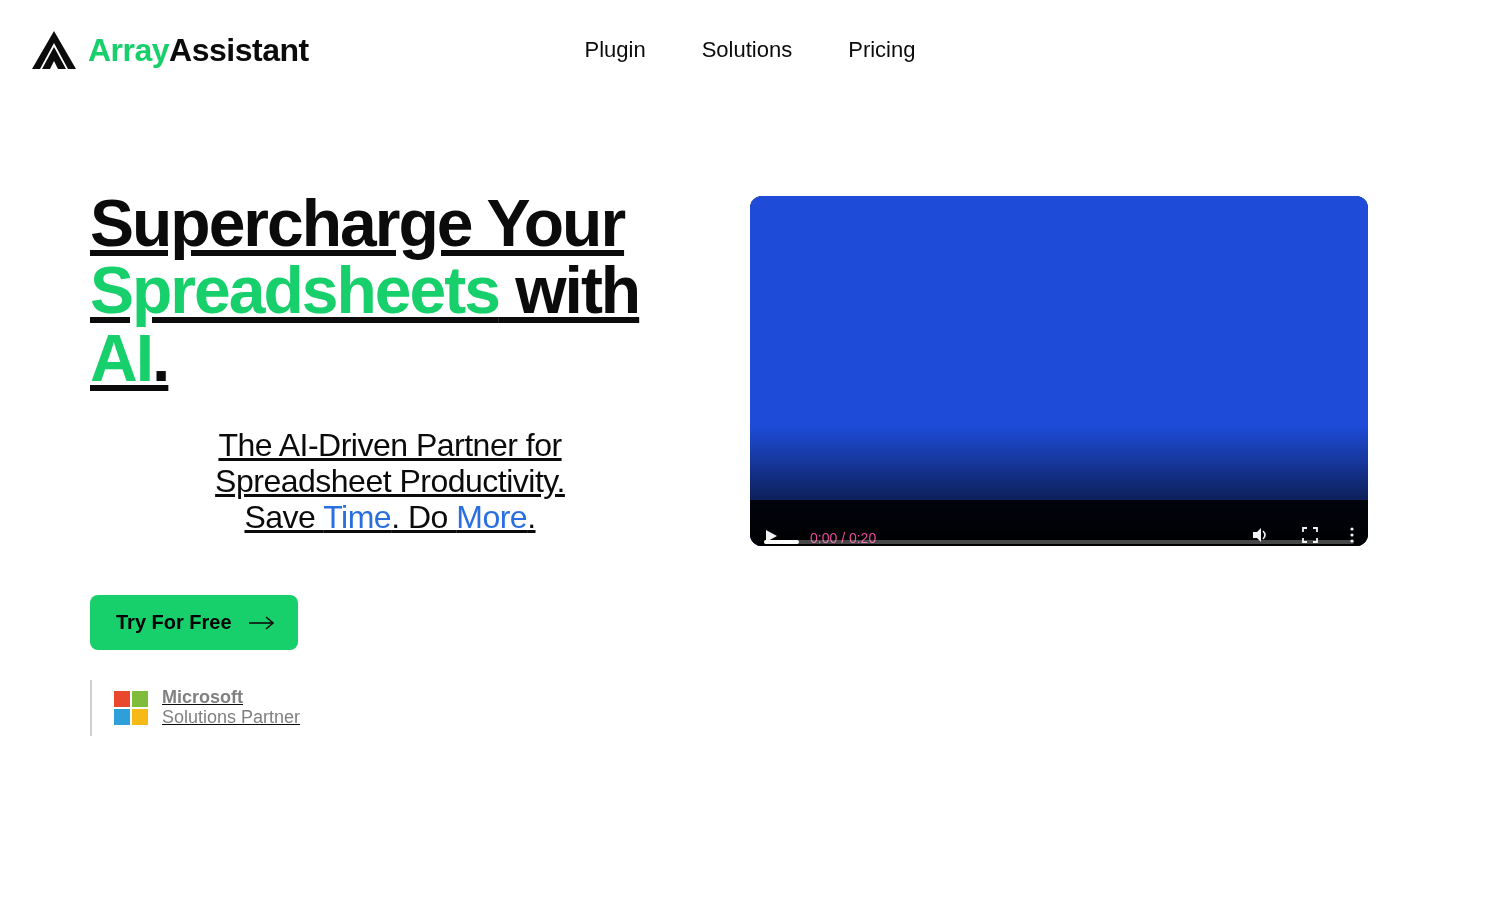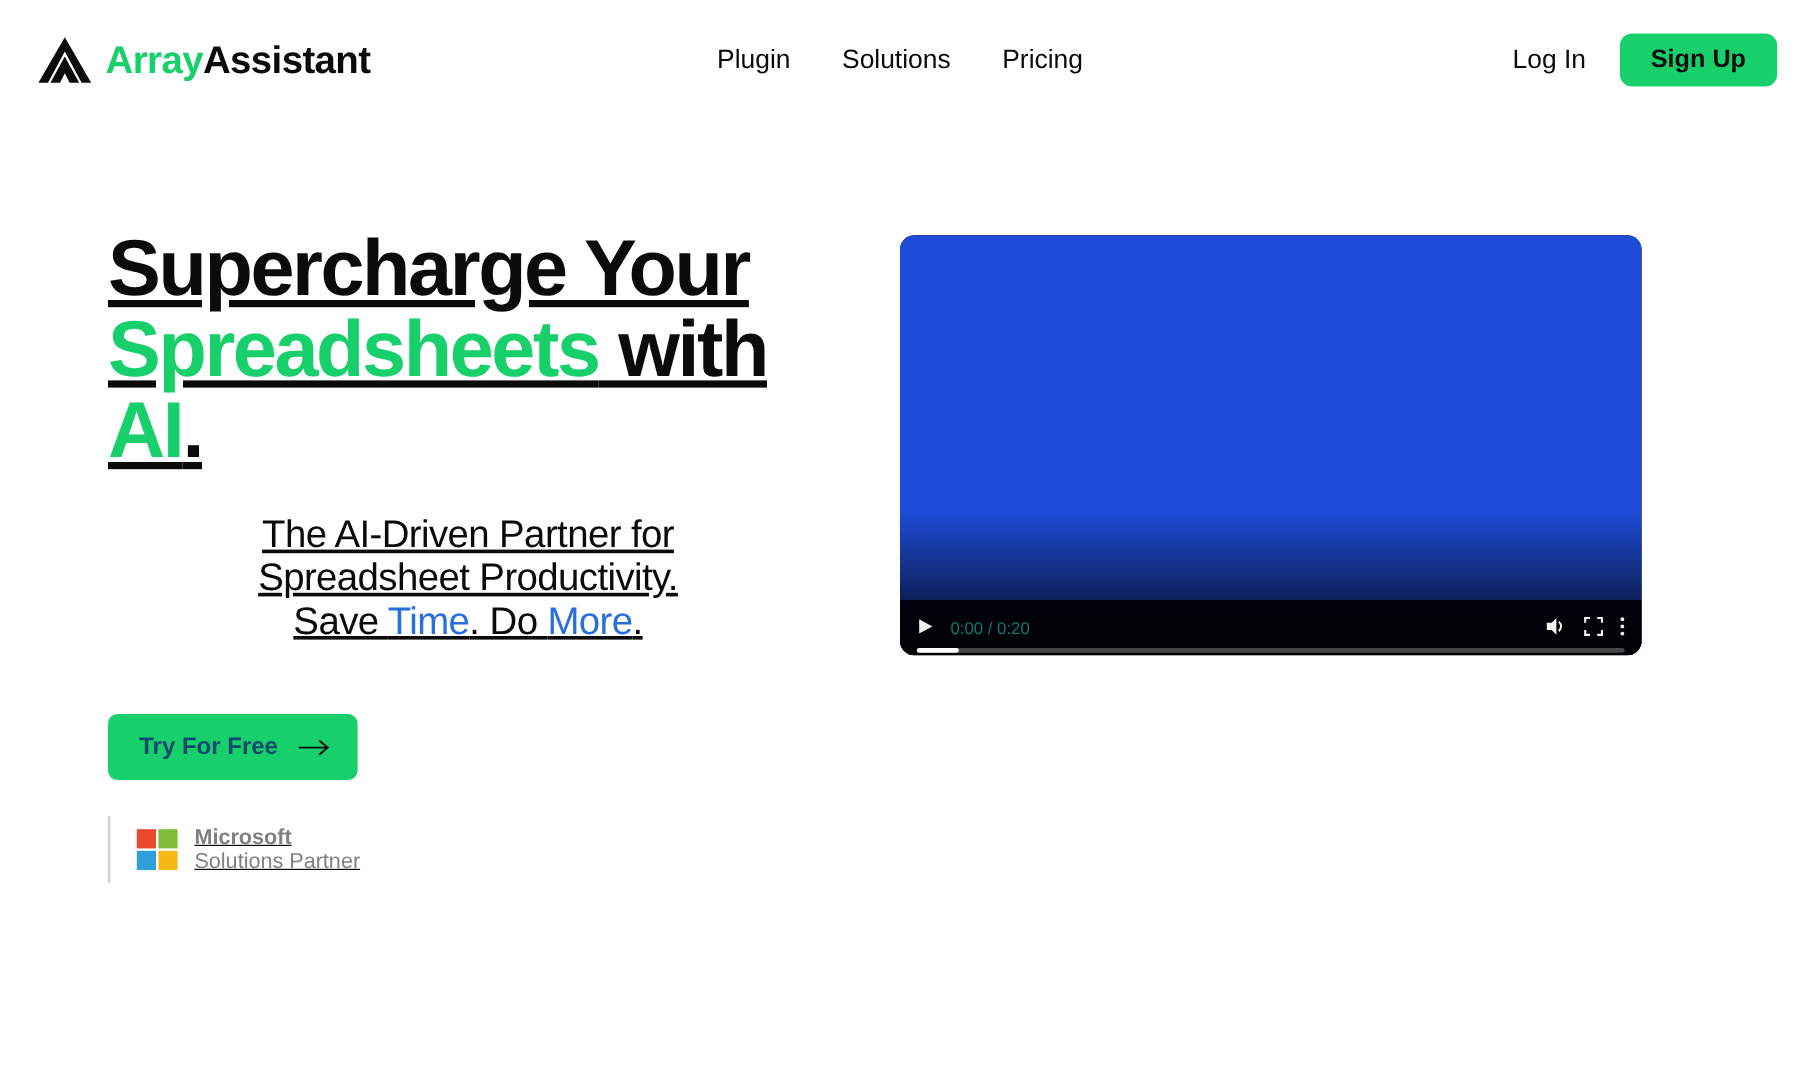--- a/index.html
+++ b/index.html
@@ -28,21 +28,21 @@
   .logo-text {
     font-size: 32px;
     font-weight: 700;
     letter-spacing: -0.5px;
   }
   .logo-text .green { color: #18D06B; }
   .logo-text .black { color: #0b0b0b; }
 
   .nav {
     display: flex;
-    gap: 43px;
+    gap: 56px;
     position: absolute;
     left: 50%;
     transform: translateX(-50%);
   }
   .nav a {
     font-size: 22px;
     color: #0b0b0b;
     text-decoration: none;
     cursor: pointer;
   }
@@ -94,21 +94,21 @@
     font-weight: 500;
     line-height: 1.12;
     letter-spacing: -0.5px;
     text-align: center;
   }
   .subhead .blue { color: #2A6FE0; }
 
   .cta-btn {
     margin-top: 60px;
     background: #18D06B;
-    color: #0c4a6e;
+    color: #000000;
     border: none;
     border-radius: 8px;
     padding: 16px 22px 16px 26px;
     font-size: 20px;
     font-weight: 600;
     display: inline-flex;
     align-items: center;
     gap: 16px;
     cursor: pointer;
   }
@@ -152,24 +152,24 @@
     background: #1E4CD8;
   }
   .video-grad {
     position:absolute; left:0; right:0; bottom:0; height:120px;
     background: linear-gradient(to top, rgba(0,0,0,0.95), rgba(0,0,0,0));
   }
   .video-ctrls {
     position:absolute; left:0; right:0; bottom:0;
     height:46px;
     background: rgba(0,0,0,0.85);
-    display:flex; align-items:center;
+    display:flex; align-items:flex-end;
     padding: 0 14px;
-    gap: 14px;
-    color:#0f766e; font-size:14px;
+    gap: 32px;
+    color:#ec4899; font-size:14px;
   }
   .vc-spacer { flex:1; }
   .vc-icon { opacity:0.95; cursor:pointer; }
   .progress {
     position:absolute; left:14px; right:14px; bottom:2px; height:4px;
     background: rgba(255,255,255,0.28); border-radius:2px;
   }
   .progress-fill {
     width:6%; height:100%; background:#fff; border-radius:2px;
   }
@@ -189,24 +189,20 @@
       <span class="green">Array</span><span class="black">Assistant</span>
     </span>
   </div>
 
   <nav class="nav">
     <a>Plugin</a>
     <a>Solutions</a>
     <a>Pricing</a>
   </nav>
 
-  <div class="header-right">
-    <span class="login">Log In</span>
-    <button class="signup-btn">Sign Up</button>
-  </div>
 </div>
 
 <div class="hero">
 
   <div class="hero-left">
     <h1 class="headline">
       <span>Supercharge Your</span><br>
       <span class="green">Spreadsheets</span><span> with </span><span class="green">AI</span><span>.</span>
     </h1>
 

